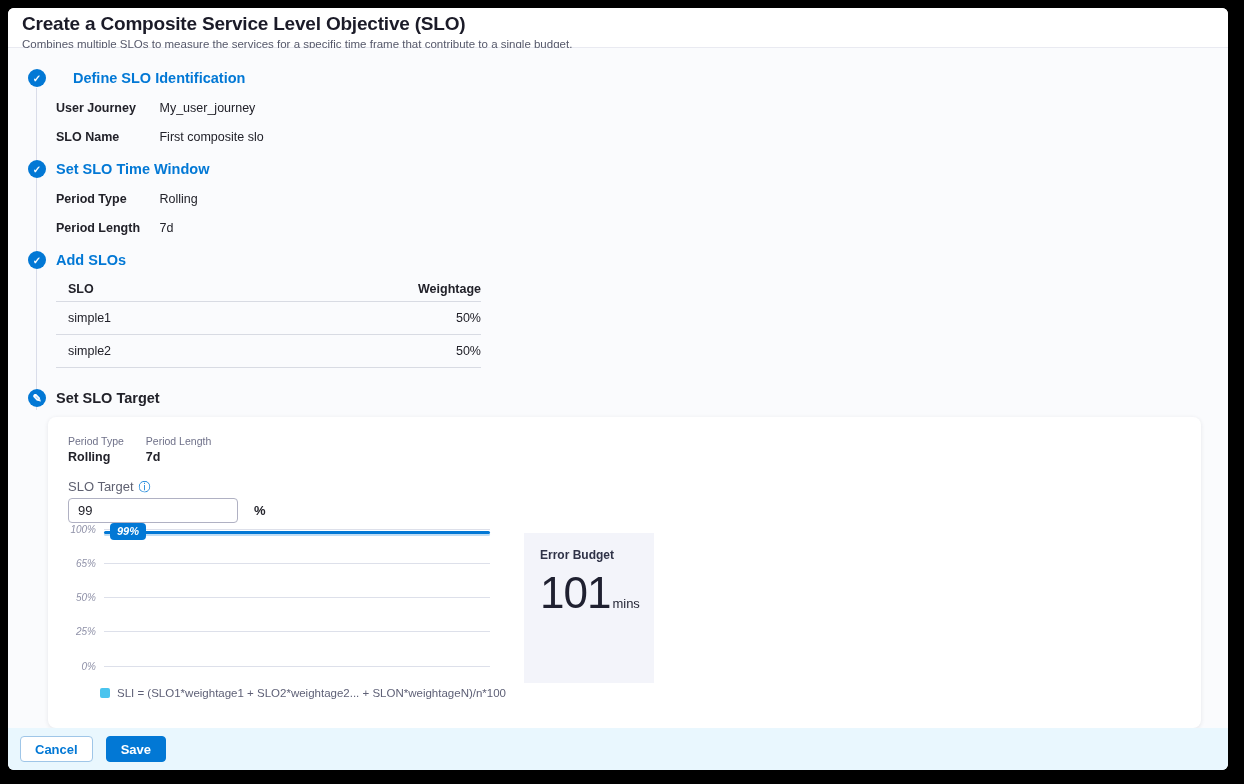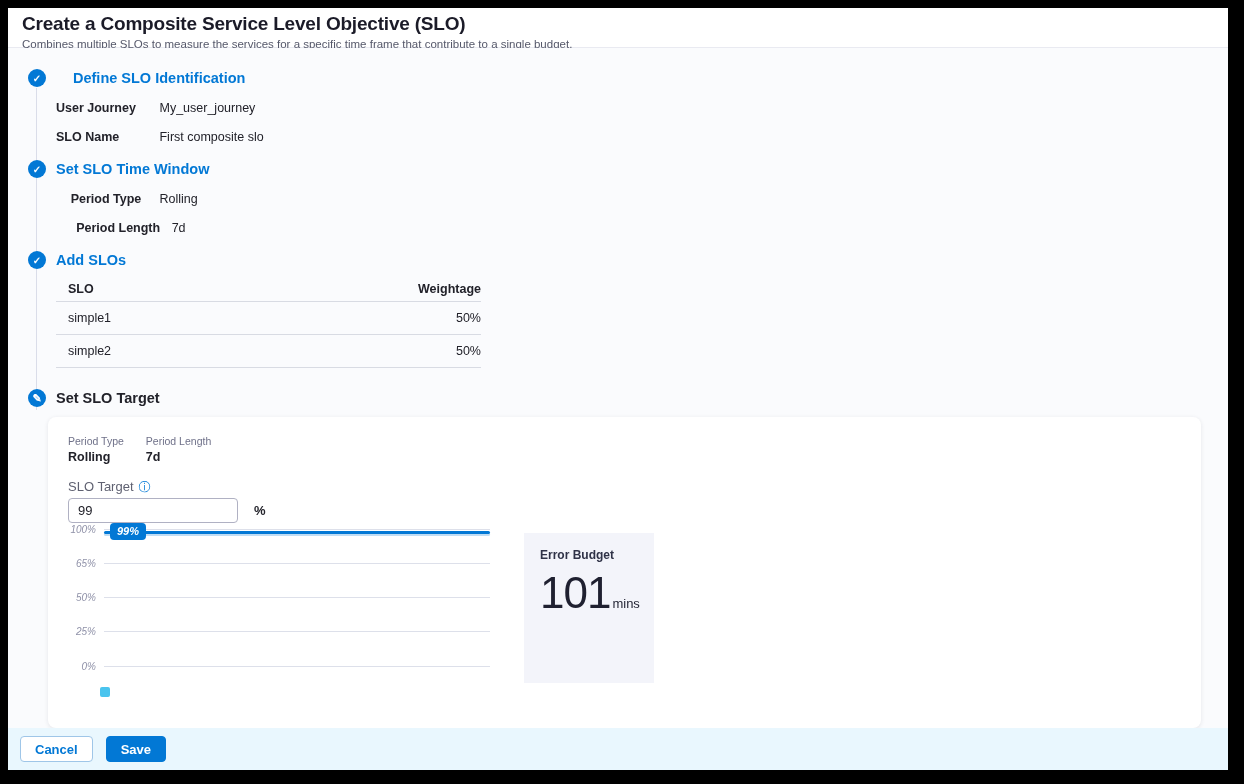--- a/index.html
+++ b/index.html
@@ -1,19 +1,19 @@
 <!DOCTYPE html>
 <html><head>
 <meta charset="utf-8">
 <style>
   * { margin:0; padding:0; box-sizing:border-box; }
   html,body { width:1244px; height:784px; background:#000; font-family:"Liberation Sans", sans-serif; }
   .window {
     position:absolute; left:8px; top:8px; width:1220px; height:762px;
-    background:#fff; border-radius:0; overflow:hidden;
+    background:#fff; border-radius:6px; overflow:hidden;
   }
   
   .app-header { height:40px; padding:5px 0 0 14px; background:#fff; border-bottom:1px solid #e9eaf1; }
   .page-title { font-size:19px; font-weight:700; color:#1b1b28; letter-spacing:-0.2px; }
   .page-subtitle { font-size:11.5px; color:#55586a; margin-top:3px; }
   
   .content { position:absolute; top:40px; bottom:42px; left:0; right:0; background:#fafbfd; }
   .rail { position:absolute; left:28px; top:40px; height:322px; width:1px; background:#dadde9; }
   .step-header { position:absolute; left:20px; display:flex; align-items:center; gap:10px; height:18px; }
   .step-icon { width:18px; height:18px; border-radius:50%; background:#0278d5; color:#fff;
@@ -64,21 +64,21 @@
   .eb-unit { font-size:13px; color:#1f2030; margin-left:2px; }
   
   .footer { position:absolute; left:0; right:0; bottom:0; height:42px; background:#e9f7fe;
             display:flex; align-items:center; gap:13px; padding-left:12px; }
   .btn { height:26px; border-radius:4px; font-size:13px; font-weight:700; padding:0 14px;
          font-family:"Liberation Sans",sans-serif; cursor:pointer; }
   .btn-cancel { background:#fff; border:1px solid #9fc6e8; color:#0278d5; }
   .btn-save { background:#0278d5; border:1px solid #0278d5; color:#fff; }
   
   .s1h{top:21px;gap:27px;} .s1f{top:46px;}
-  .s2h{top:112px;} .s2f{top:137px;text-align:center;}
+  .s2h{top:112px;} .s2f{top:137px;}
   .s3h{top:203px;} .s3t{top:228px;}
   .s4h{top:341px;}
 </style>
 </head>
 <body>
 
 <div class="window">
 
   <div class="app-header">
     <div class="page-title">Create a Composite Service Level Objective (SLO)</div>
@@ -173,20 +173,21 @@
         <div class="ytick" style="top:35px">65%</div>
         <div class="ytick" style="top:69px">50%</div>
         <div class="ytick" style="top:103px">25%</div>
         <div class="ytick" style="top:138px">0%</div>
         <div class="target-line" style="top:8px"></div>
         <div class="target-badge">99%</div>
       </div>
 
       <div class="legend">
         <span class="legend-swatch"></span>
+        <span class="legend-text">SLI = (SLO1*weightage1 + SLO2*weightage2... + SLON*weightageN)/n*100</span>
       </div>
 
       <div class="error-budget">
         <div class="eb-label">Error Budget</div>
         <div class="eb-row">
           <span class="eb-value">101</span>
           <span class="eb-unit">mins</span>
         </div>
       </div>
     </div>

